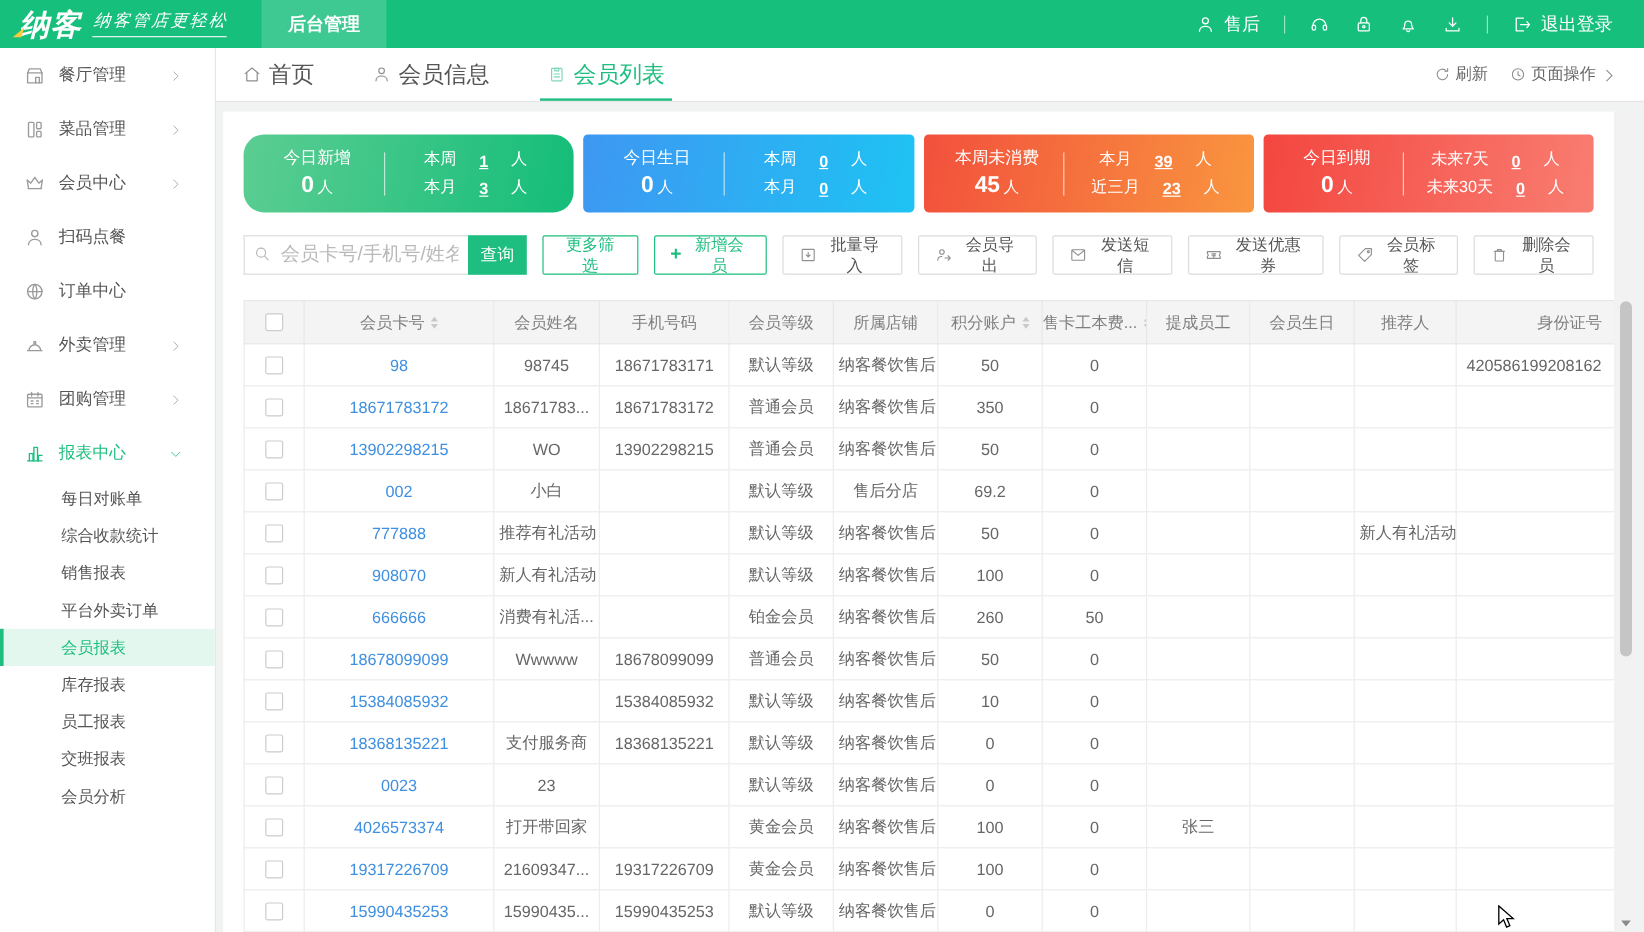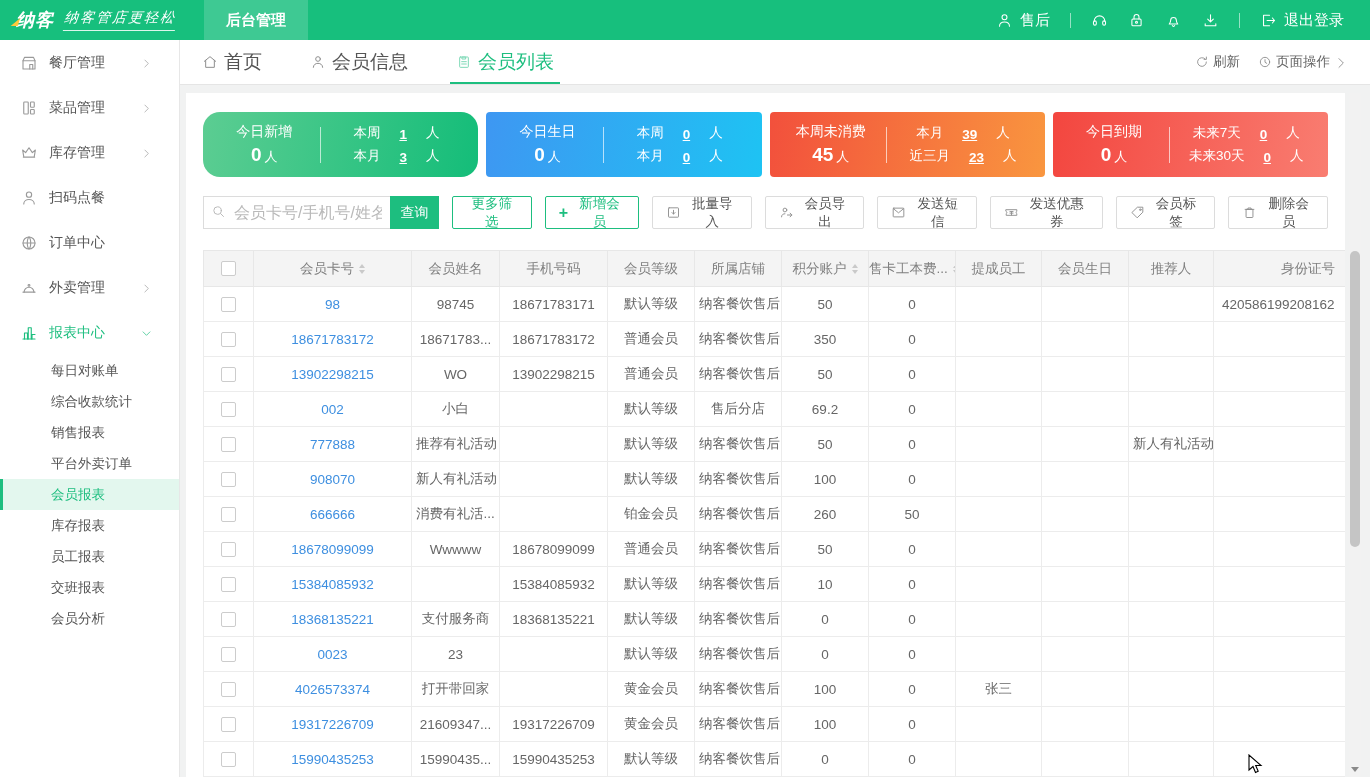--- a/index.html
+++ b/index.html
@@ -3,21 +3,21 @@
 <meta charset="utf-8">
 <style>
   * { box-sizing: border-box; margin: 0; padding: 0; }
   html,body { width:1370px; height:777px; overflow:hidden; }
   body { font-family:"Liberation Sans","DejaVu Sans",sans-serif; background:#f1f2f2; position:relative; color:#555; }
 
   .ic { width:16px; height:16px; display:inline-block; vertical-align:middle; flex:none; }
 
   
   .app-header { position:absolute; top:0; left:0; right:0; height:40px; background:#17bf7d; display:flex; align-items:center; color:#fff; z-index:20; }
-  .logo { font-size:18px; font-weight:bold; font-style:italic; padding:0 10px 0 16px; letter-spacing:1px; position:relative; }
+  .logo { font-size:25px; font-weight:bold; font-style:italic; padding:0 10px 0 16px; letter-spacing:1px; position:relative; }
   .logo-accent { position:absolute; left:12px; bottom:6px; width:0; height:0; border-left:7px solid transparent; border-bottom:8px solid #ffc93c; transform:skewX(-18deg); }
   .tagline { font-size:14px; font-style:italic; letter-spacing:2px; border-bottom:1px solid rgba(255,255,255,.85); padding-bottom:3px; transform:skewX(-6deg); }
   .module-tab { margin-left:28px; height:52px; padding:0 22px; background:rgba(255,255,255,.17); display:flex; align-items:center; font-size:15px; font-weight:bold; position:relative; cursor:pointer; }
   .module-tab::after { content:''; position:absolute; left:20px; right:20px; bottom:4px; height:2px; background:#fff; }
   .header-right { margin-left:auto; display:flex; align-items:center; gap:20px; padding-right:26px; font-size:15px; }
   .hdr-item { display:flex; align-items:center; gap:7px; cursor:pointer; }
   .hdr-item .ic { width:17px; height:17px; }
   .hdr-divider { width:1px; height:15px; background:rgba(255,255,255,.55); }
 
   
@@ -191,21 +191,21 @@
             <path d="M8.5 4.5l7.5 7.5-7.5 7.5"></path>
           </g>
         </svg></span>
     </div>
     <div class="side-item">
       <svg class="ic " viewBox="0 0 24 24">
         <g fill="none" stroke="currentColor" stroke-width="1.5" stroke-linecap="round" stroke-linejoin="round">
           <path d="M4.5 17.5h15M3.5 8l4 3.5L12 5l4.5 6.5 4-3.5-1.6 9.5H5.1z"></path>
         </g>
       </svg>
-      <span class="lbl">库存管理</span>
+      <span class="lbl">会员中心</span>
       <span class="chev"><svg class="ic " viewBox="0 0 24 24">
           <g fill="none" stroke="currentColor" stroke-width="1.5" stroke-linecap="round" stroke-linejoin="round">
             <path d="M8.5 4.5l7.5 7.5-7.5 7.5"></path>
           </g>
         </svg></span>
     </div>
     <div class="side-item">
       <svg class="ic " viewBox="0 0 24 24">
         <g fill="none" stroke="currentColor" stroke-width="1.5" stroke-linecap="round" stroke-linejoin="round">
           <circle cx="12" cy="7.5" r="3.5"></circle>
@@ -226,20 +226,35 @@
     </div>
     <div class="side-item">
       <svg class="ic " viewBox="0 0 24 24">
         <g fill="none" stroke="currentColor" stroke-width="1.5" stroke-linecap="round" stroke-linejoin="round">
           <path d="M4 17.5h16"></path>
           <path d="M5.5 17.5a6.5 6.5 0 0 1 13 0"></path>
           <circle cx="12" cy="8.5" r="1.2"></circle>
         </g>
       </svg>
       <span class="lbl">外卖管理</span>
+      <span class="chev"><svg class="ic " viewBox="0 0 24 24">
+          <g fill="none" stroke="currentColor" stroke-width="1.5" stroke-linecap="round" stroke-linejoin="round">
+            <path d="M8.5 4.5l7.5 7.5-7.5 7.5"></path>
+          </g>
+        </svg></span>
+    </div>
+    <div class="side-item">
+      <svg class="ic " viewBox="0 0 24 24">
+        <g fill="none" stroke="currentColor" stroke-width="1.5" stroke-linecap="round" stroke-linejoin="round">
+          <rect x="4" y="6" width="16" height="14" rx="1"></rect>
+          <path d="M4 10h16M8.5 4v4M15.5 4v4"></path>
+          <path d="M8 13.5h2M14 13.5h2M8 16.5h2M14 16.5h2"></path>
+        </g>
+      </svg>
+      <span class="lbl">团购管理</span>
       <span class="chev"><svg class="ic " viewBox="0 0 24 24">
           <g fill="none" stroke="currentColor" stroke-width="1.5" stroke-linecap="round" stroke-linejoin="round">
             <path d="M8.5 4.5l7.5 7.5-7.5 7.5"></path>
           </g>
         </svg></span>
     </div>
     <div class="side-item active">
       <svg class="ic " viewBox="0 0 24 24">
         <g fill="none" stroke="currentColor" stroke-width="1.5" stroke-linecap="round" stroke-linejoin="round">
           <path d="M4 20h16"></path>

